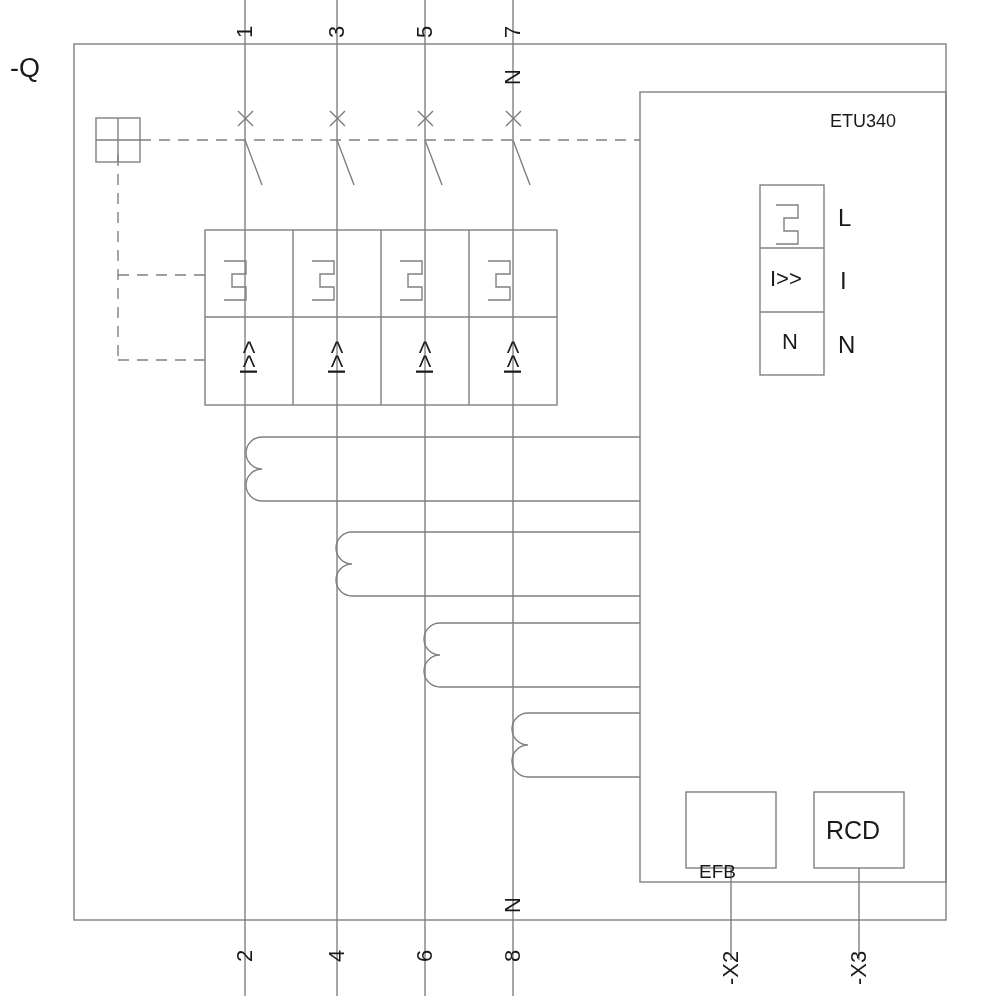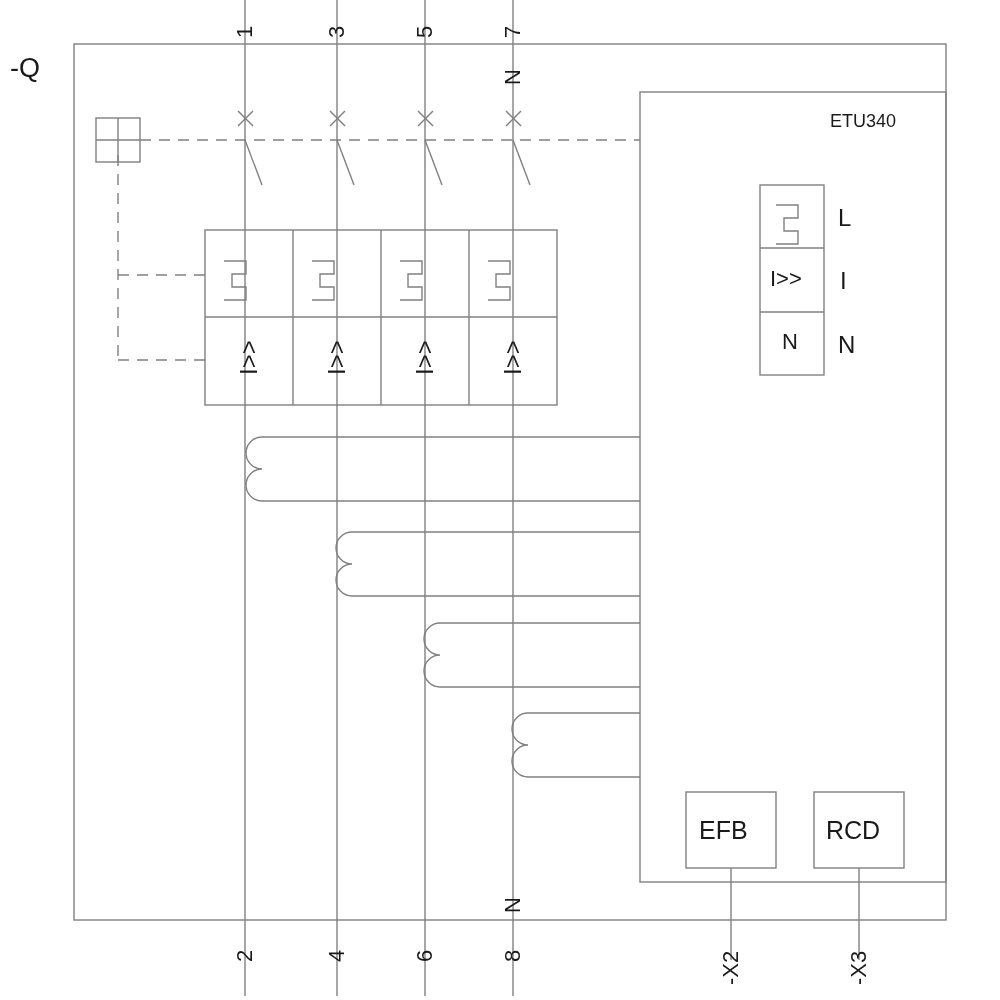--- a/index.html
+++ b/index.html
@@ -151,19 +151,19 @@
   <div class="lbl rot" style="left:413px; top:375px; font-size:24px; transform:rotate(-90deg);">I&gt;&gt;</div>
   <div class="lbl rot" style="left:501px; top:375px; font-size:24px; transform:rotate(-90deg);">I&gt;&gt;</div>
 
   <div class="lbl" style="left:770px; top:268px; font-size:22px;">I&gt;&gt;</div>
   <div class="lbl" style="left:782px; top:331px; font-size:22px;">N</div>
 
   <div class="lbl" style="left:838px; top:206px; font-size:24px;">L</div>
   <div class="lbl" style="left:840px; top:269px; font-size:24px;">I</div>
   <div class="lbl" style="left:838px; top:333px; font-size:24px;">N</div>
 
-  <div class="lbl" style="left:699px; top:818px; font-size:25px;">EFB</div>
+  <div class="lbl" style="left:699px; top:862px; font-size:19px;">EFB</div>
   <div class="lbl" style="left:826px; top:818px; font-size:25px;">RCD</div>
 
   <div class="lbl rot" style="left:720px; top:985px; font-size:22px; transform:rotate(-90deg);">-X2</div>
   <div class="lbl rot" style="left:848px; top:985px; font-size:22px; transform:rotate(-90deg);">-X3</div>
 
 </div>
 
 </body></html>

